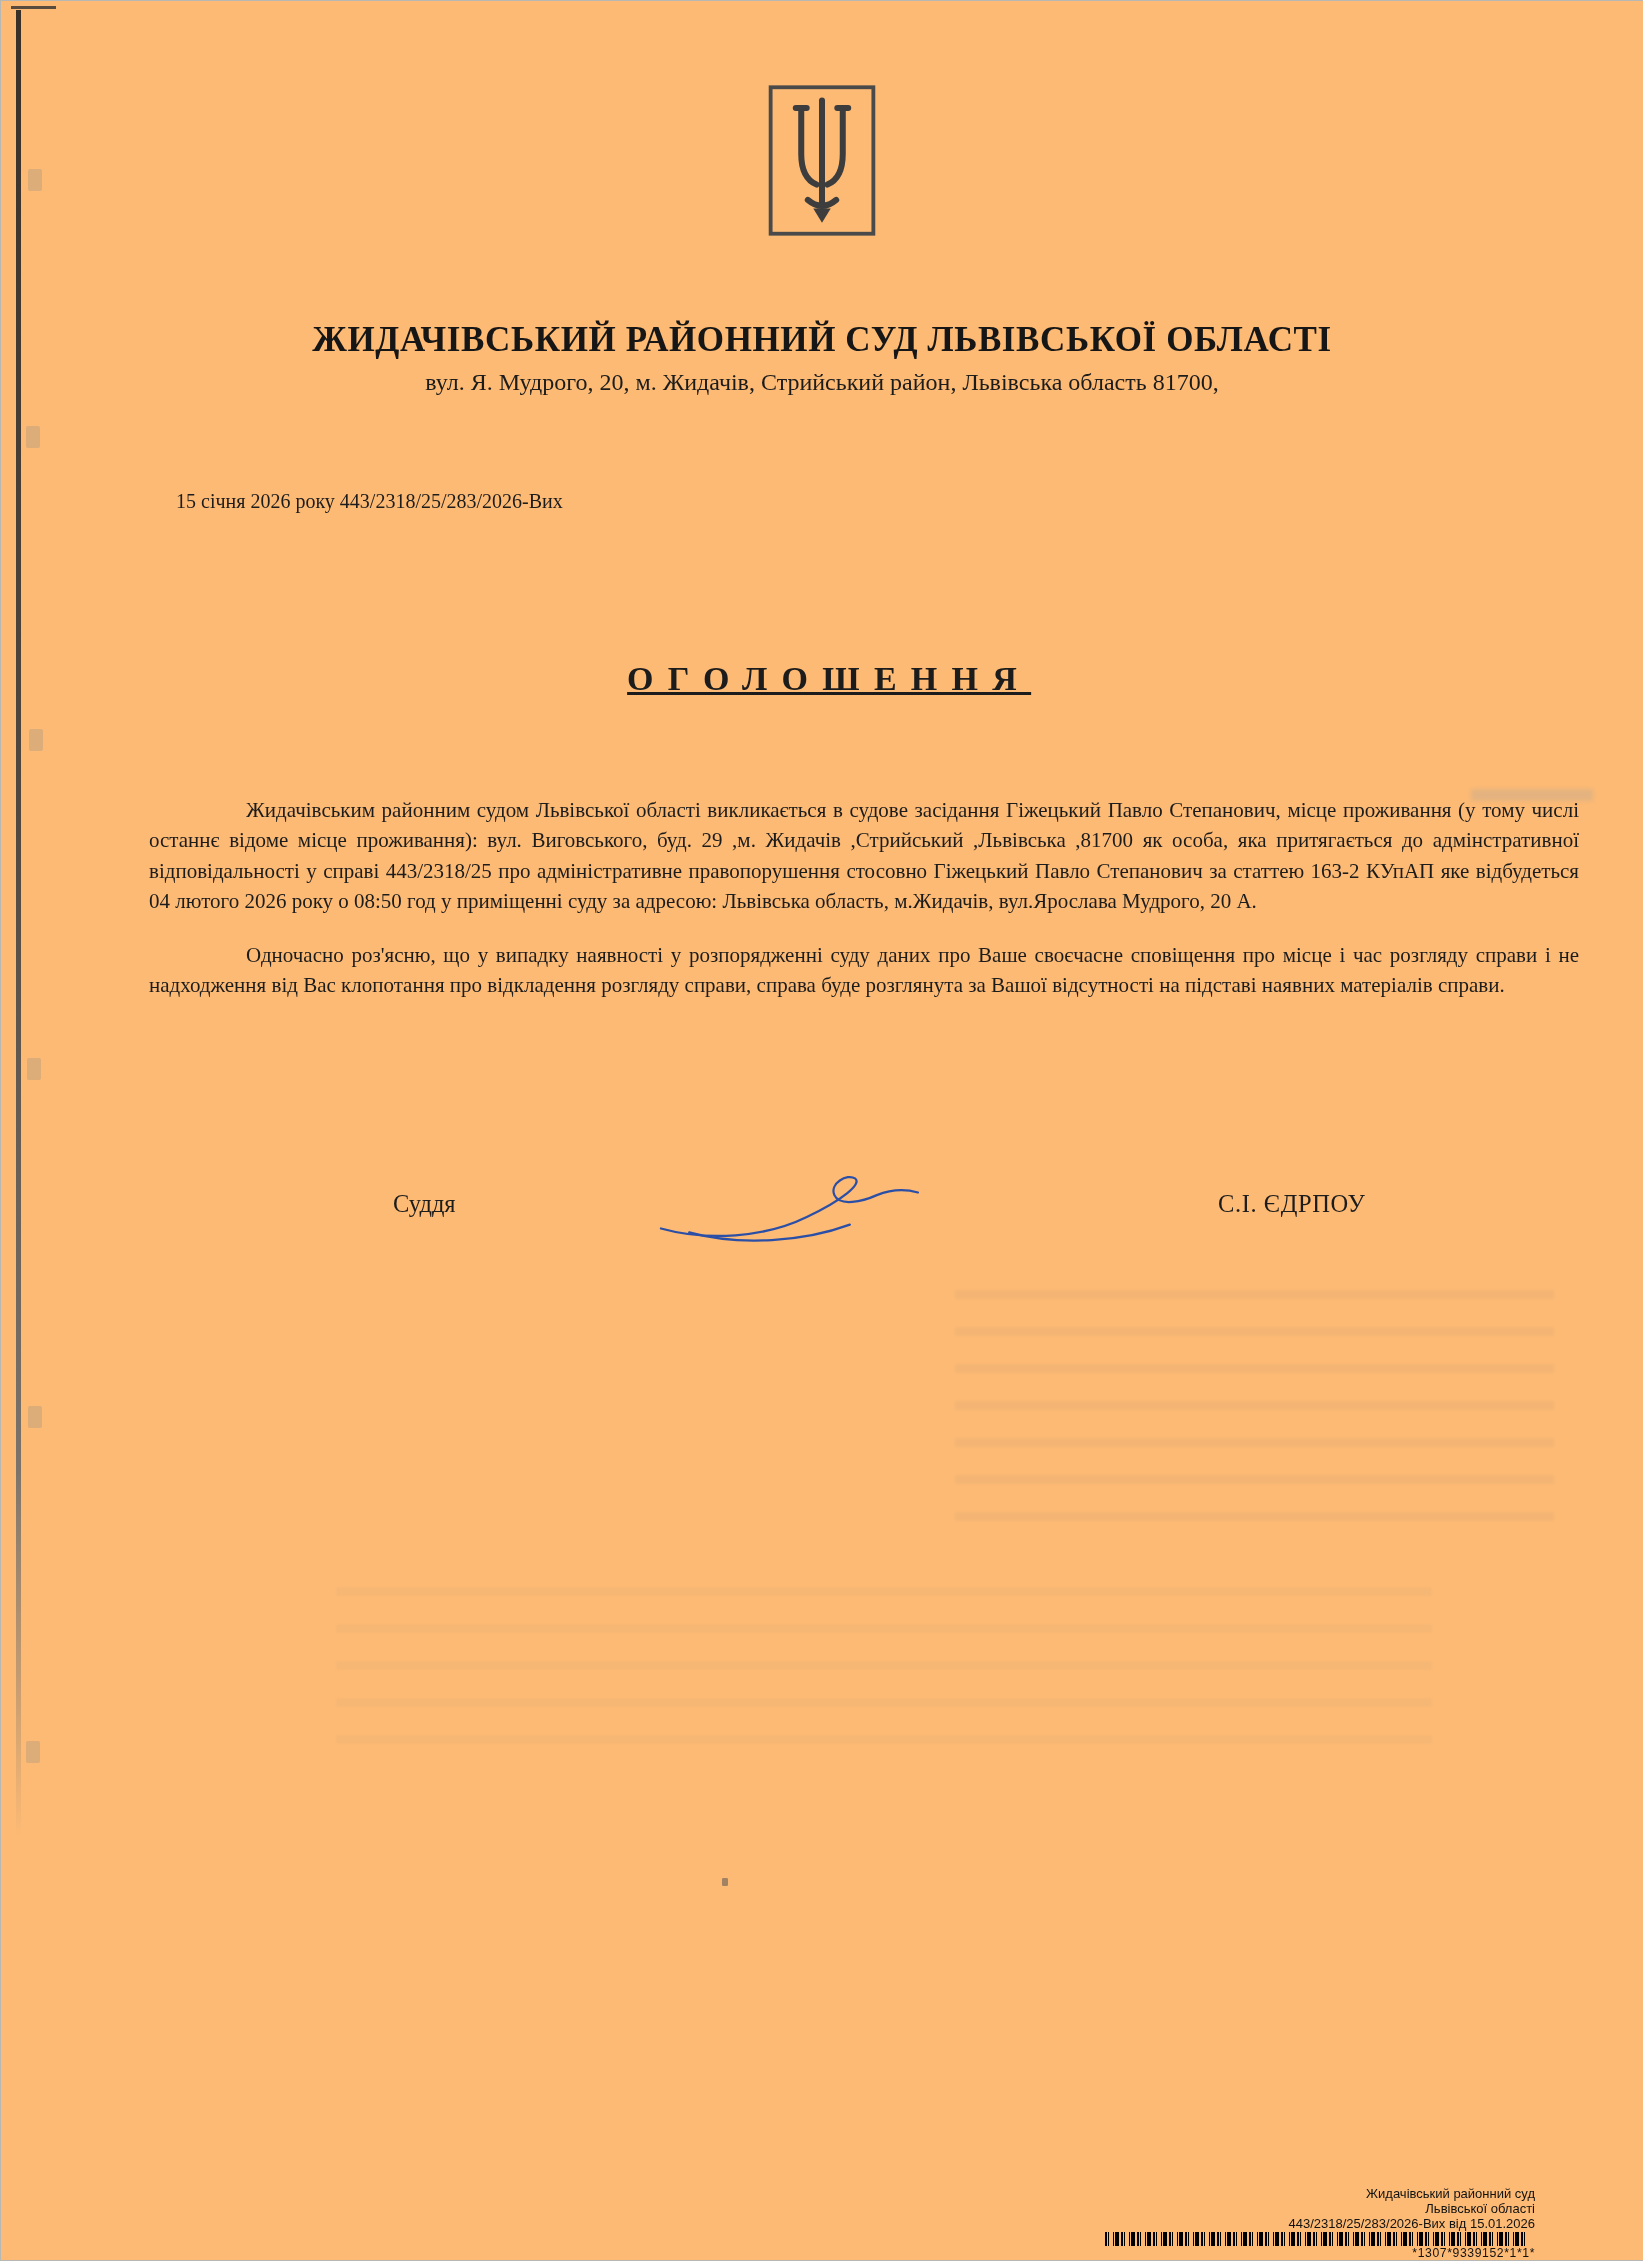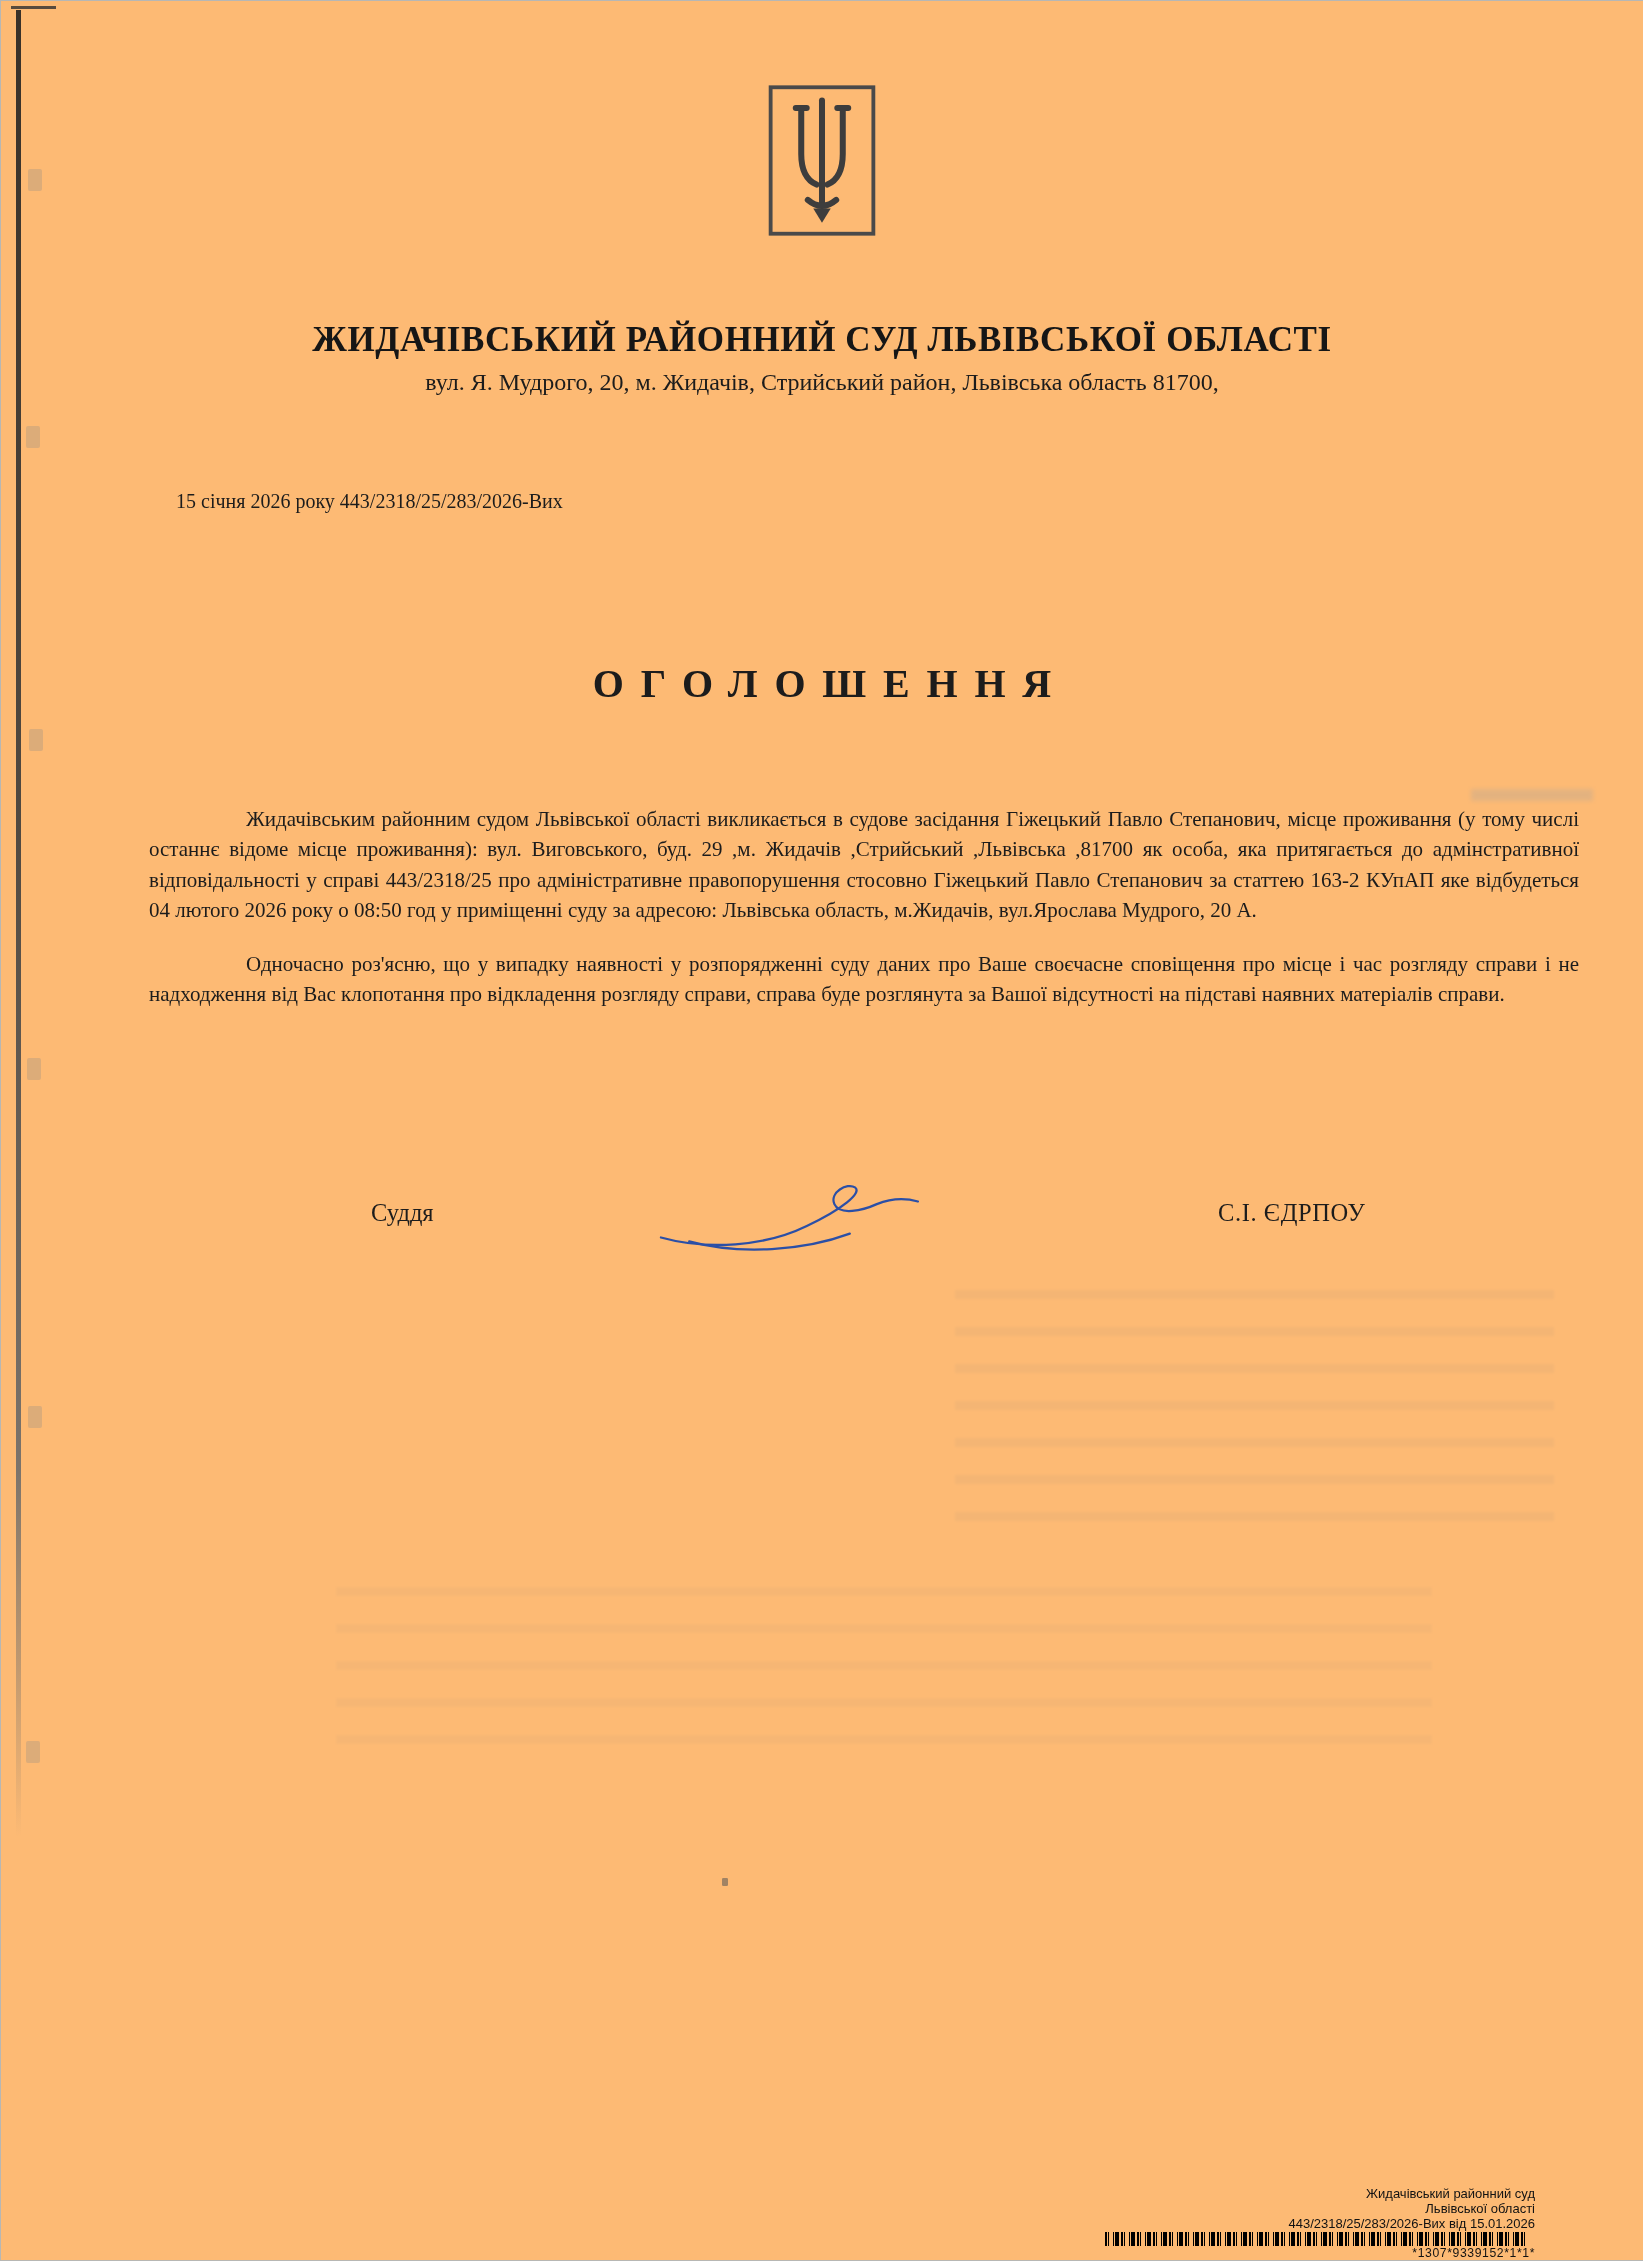--- a/index.html
+++ b/index.html
@@ -52,36 +52,36 @@
     font-weight:bold; font-size:35px; letter-spacing:0.6px; color:#161616;
   }
   .addr-line { margin-top:9px; text-align:center; font-size:24px; }
   .contact-line { margin-top:5.2px; text-align:center; font-size:24px; white-space:nowrap; }
   .contact-line .url { text-decoration:underline; }
 
   
   .ref-line { margin:94px 0 0 175px; font-size:20px; }
   .doc-title {
     margin-top:147px; text-align:center;
-    font-size:40px; font-weight:bold;
-    letter-spacing:.42em; text-indent:.42em;
+    font-size:34px; font-weight:bold;
+    letter-spacing:.42em; text-indent:.42em;text-decoration:underline;
   }
 
   
   .body-par {
     margin-left:148px; margin-right:64px;
     font-size:21px; line-height:1.45;
     text-align:justify; text-indent:97px;
   }
   .par1 { margin-top:97px; }
   .par2 { margin-top:23px; }
 
   
   .sig-row { position:relative; margin-top:153px; height:122px; }
-  .sig-role { position:absolute; left:370px; top:36px; font-size:24.5px; }
+  .sig-role { position:absolute; left:392px; top:36px; font-size:24.5px; }
   .sig-scribble { position:absolute; left:648px; top:0; }
   .sig-name { position:absolute; left:1217px; top:36px; font-size:24.5px; letter-spacing:0.6px; }
 
   
   .footer-stamp {
     position:absolute; left:1096px; top:2185px; width:438px;
     text-align:right;
     font-family:"Liberation Sans", sans-serif;
     font-size:13px; line-height:15px; color:#121212;
   }

